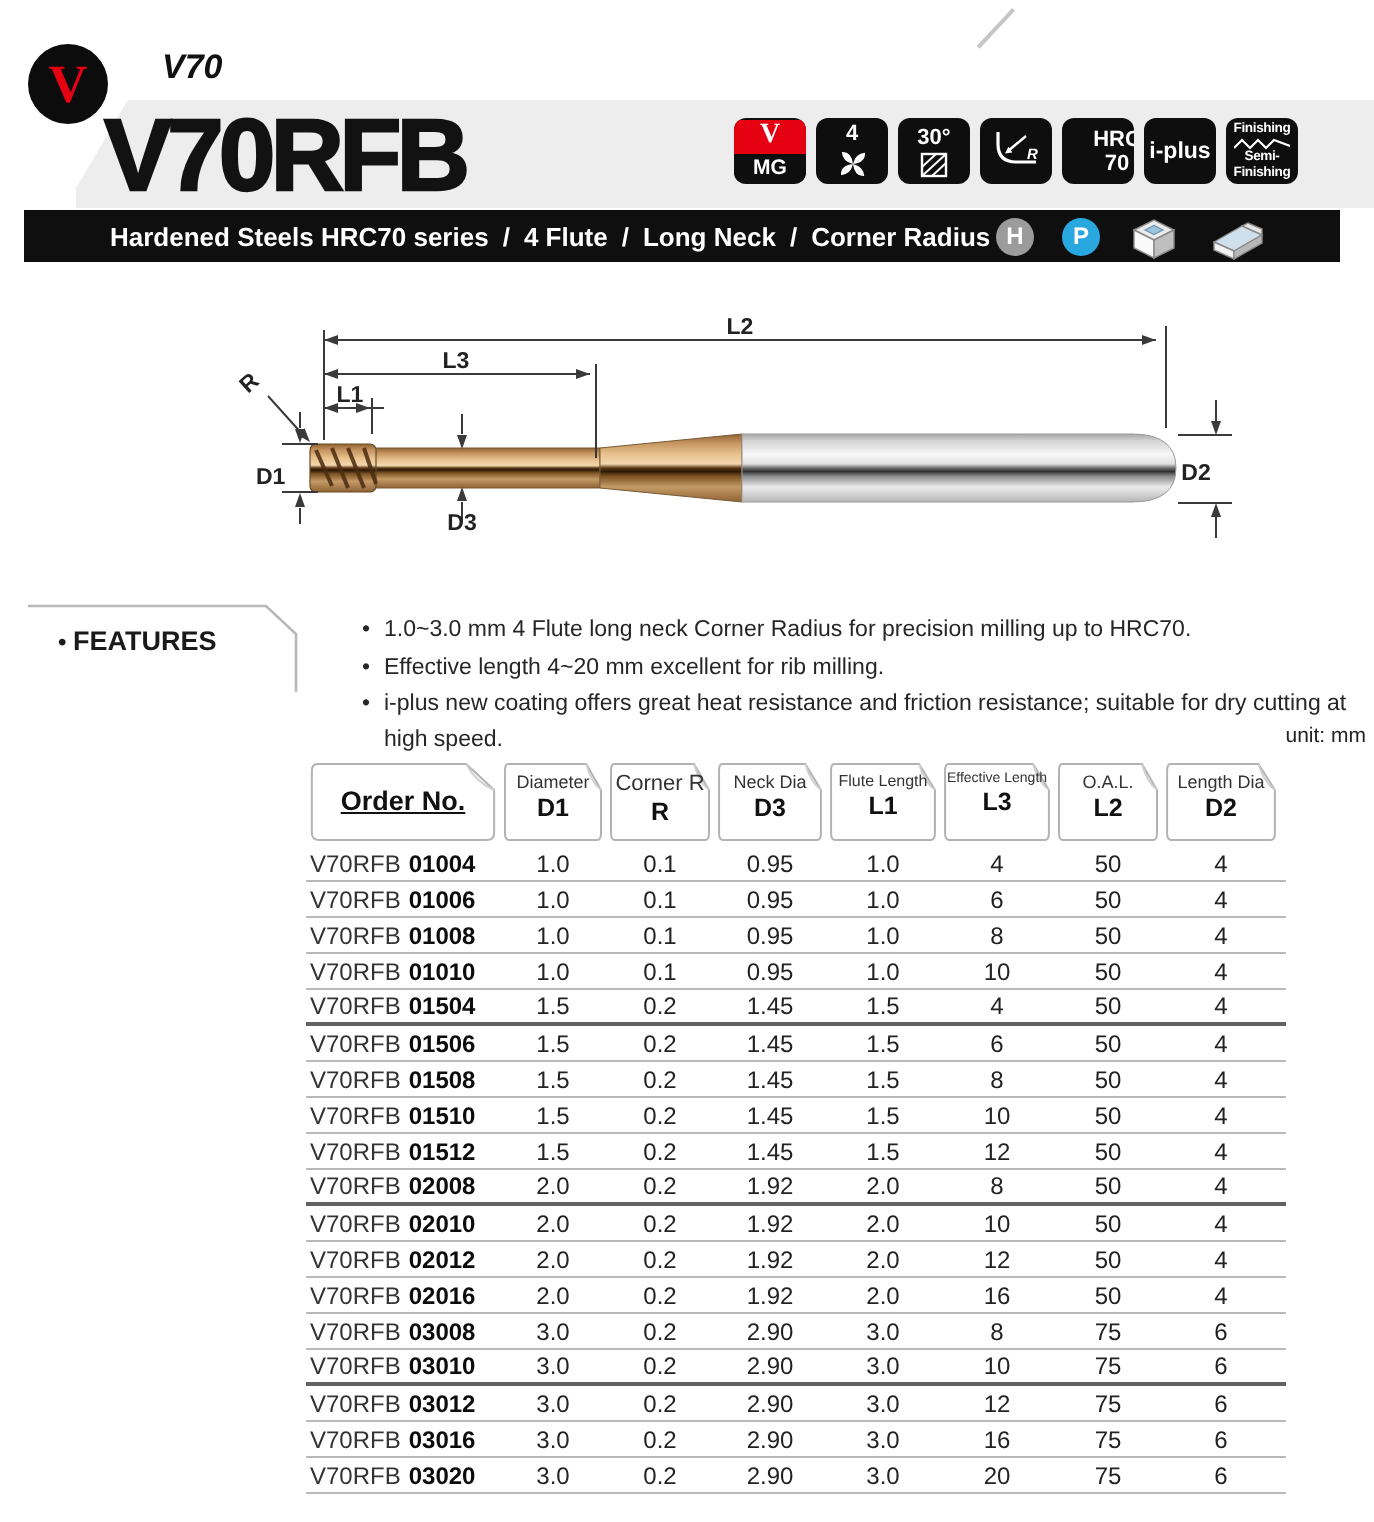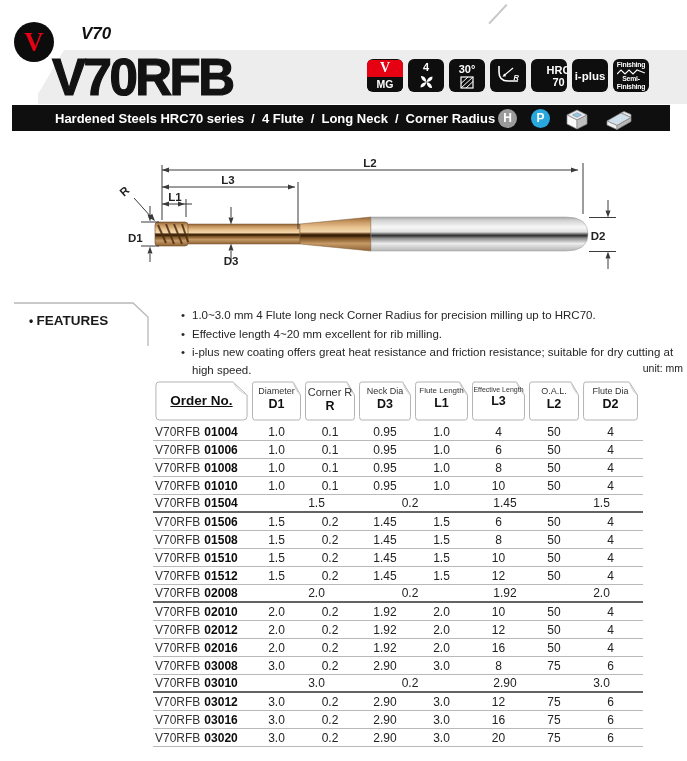--- a/index.html
+++ b/index.html
@@ -64,21 +64,21 @@
   .thead{display:grid;grid-template-columns:97px 53px 54px 56px 57px 57px 54px 59px;height:42px;}
   .hdr-box{position:relative;height:40px;margin:0 2px;background:#fff;}
   .hdr-box svg{position:absolute;left:0;top:0;width:100%;height:100%;}
   .hdr-stack{position:relative;z-index:1;text-align:center;padding-top:5px;}
   .hdr-label{font-size:9px;color:#333;white-space:nowrap;}
   .hdr-sym{font-size:12.5px;font-weight:700;color:#111;margin-top:1px;}
   .hdr-order{position:relative;z-index:1;text-align:center;line-height:40px;font-size:13.5px;font-weight:700;text-decoration:underline;}
   .tbody{}
   .row{display:grid;grid-template-columns:97px 53px 54px 56px 57px 57px 54px 59px;height:18px;
         box-sizing:border-box;border-bottom:1px solid #b9b9b9;align-items:center;font-size:12px;color:#222;}
-  .row.heavy{border-bottom:2px solid #636363;gap:40px;}
+  .row.heavy{border-bottom:2px solid #636363;}
   .cell-order{padding-left:2px;white-space:nowrap;}
   .cell-order .pfx{font-weight:400;color:#333;margin-right:4px;}
   .cell-order .code{font-weight:700;color:#0c0c0c;}
   .cell-val{text-align:center;}
 </style>
 </head>
 <body>
 
 <div class="page">
 
@@ -331,21 +331,21 @@
             <div class="hdr-label" style="font-size: 9px;">O.A.L.</div>
             <div class="hdr-sym">L2</div>
           </div>
         </div>
         <div class="hdr-box">
           <svg viewBox="0 0 100 40" preserveAspectRatio="none">
             <path d="M4,1 H84 L99,14 V35.5 Q99,39 95,39 H5 Q1,39 1,35.5 V4.5 Q1,1 4,1 Z" fill="#fff" stroke="#b3b3b3" stroke-width="1" vector-effect="non-scaling-stroke"></path>
             <path d="M84,1 Q89,10 99,14" fill="none" stroke="#cfcfcf" stroke-width="1" vector-effect="non-scaling-stroke"></path>
           </svg>
           <div class="hdr-stack">
-            <div class="hdr-label" style="font-size: 9px;">Flute Dia</div>
+            <div class="hdr-label" style="font-size: 9px;">Length Dia</div>
             <div class="hdr-sym">D2</div>
           </div>
         </div>
       </div>
     <div class="tbody">
         <div class="row">
           <div class="cell-order"><span class="pfx">V70RFB</span><span class="code">01004</span></div>
           <div class="cell-val">1.0</div>
           <div class="cell-val">0.1</div>
           <div class="cell-val">0.95</div>

